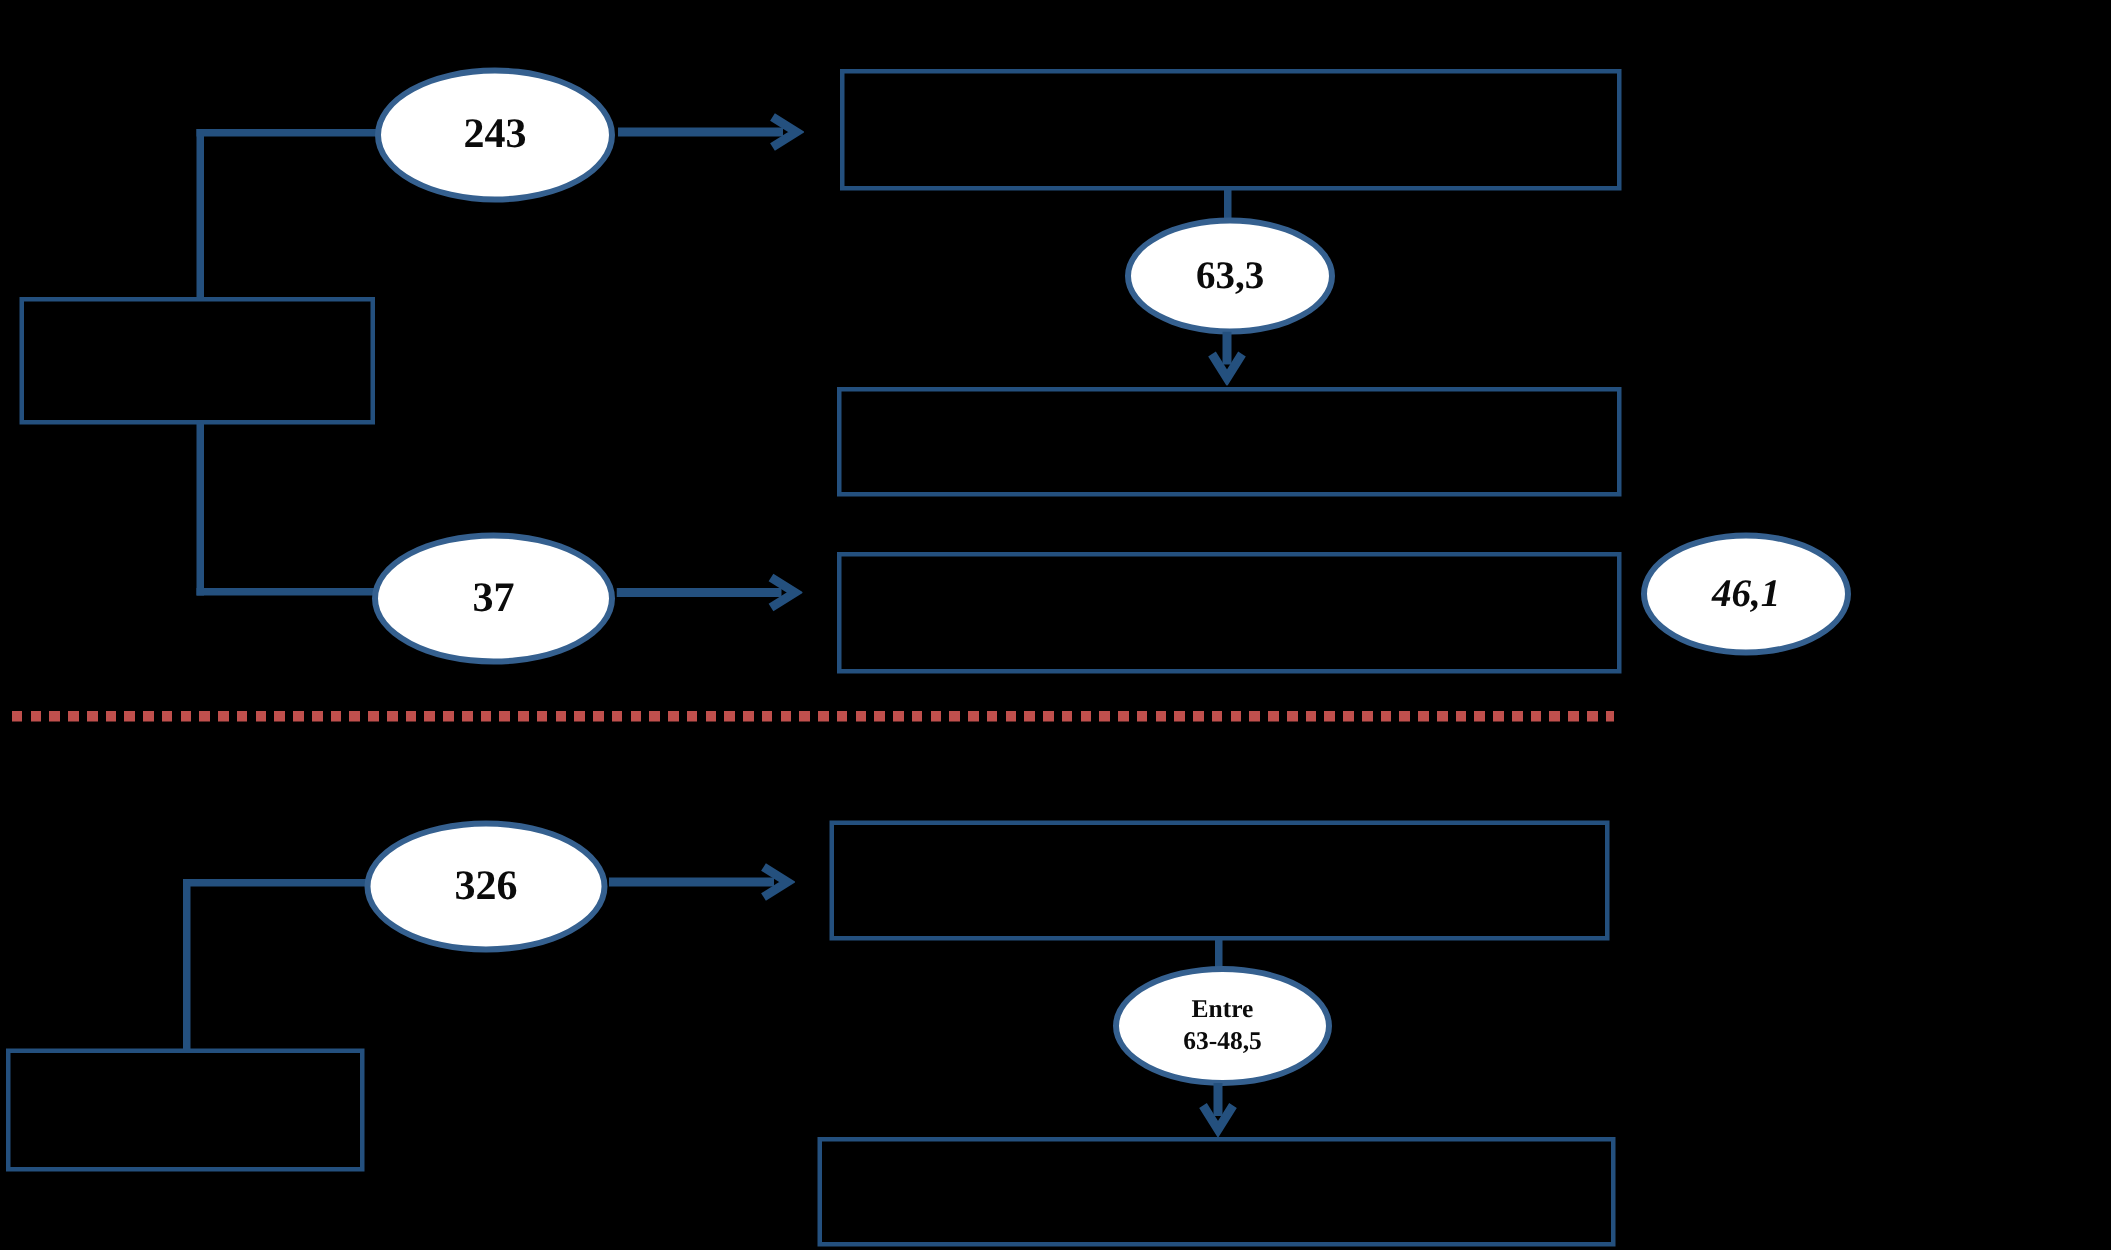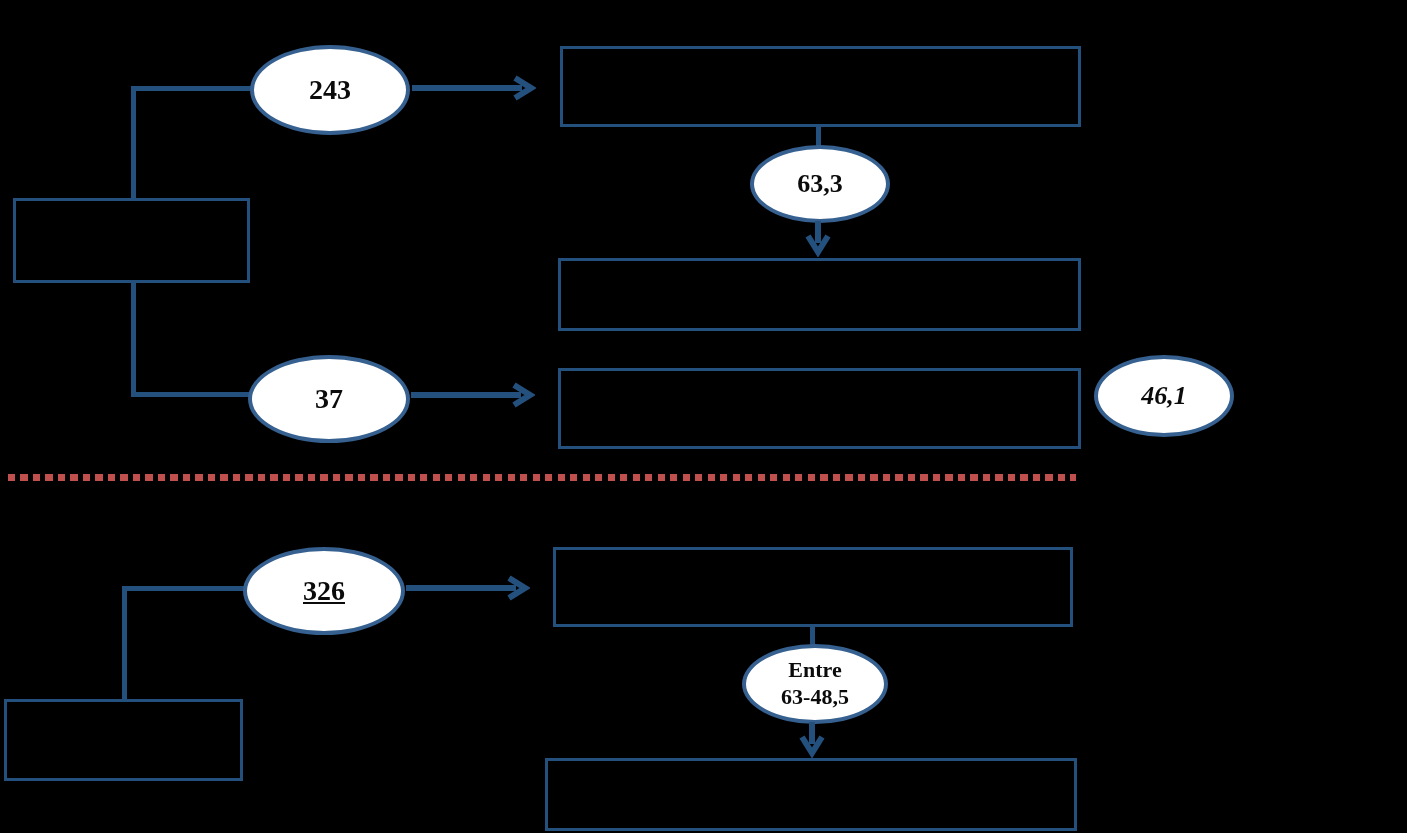--- a/index.html
+++ b/index.html
@@ -38,21 +38,21 @@
     display:flex;
     flex-direction:column;
     align-items:center;
     justify-content:center;
     color:var(--text);
     font-weight:700;
     text-align:center;
   }
   .num-lg{font-size:28px;}
   .num-md{font-size:26px;text-align:right;}
-  .num-sm{font-size:22px;line-height:1.22;}
+  .num-sm{font-size:17px;line-height:1.22;}
   .arrow{position:absolute;color:var(--shape-outline-blue);}
   .divider{
     position:absolute;
     height:7px;
     background:repeating-linear-gradient(
       90deg,
       var(--divider-red) 0px, var(--divider-red) 7px,
       transparent 7px, transparent 12.5px
     );
   }
@@ -109,21 +109,21 @@
     <span>46,1</span>
   </div>
 
   <div class="divider" style="left:8px;top:474px;width:1068px;"></div>
 
   <div class="line" style="left:122px;top:586px;width:123px;height:5px;"></div>
   <div class="line" style="left:122px;top:586px;width:5px;height:114px;"></div>
 
   <div class="rect" style="left:4px;top:699px;width:239px;height:82px;"></div>
 
-  <div class="ellipse num-lg" style="left:243px;top:547px;width:162px;height:88px;text-decoration:underline;">
+  <div class="ellipse num-lg" style="left:243px;top:547px;width:162px;height:88px;">
     <span>326</span>
   </div>
 
   <svg class="arrow" style="left:406px;top:574px;" width="124" height="28" viewBox="0 0 124 28">
     <line x1="0" y1="14" x2="110" y2="14" stroke="currentColor" stroke-width="6"></line>
     <polyline points="103,4 119,14 103,24" fill="none" stroke="currentColor" stroke-width="6"></polyline>
   </svg>
 
   <div class="rect" style="left:553px;top:547px;width:520px;height:80px;"></div>
 

